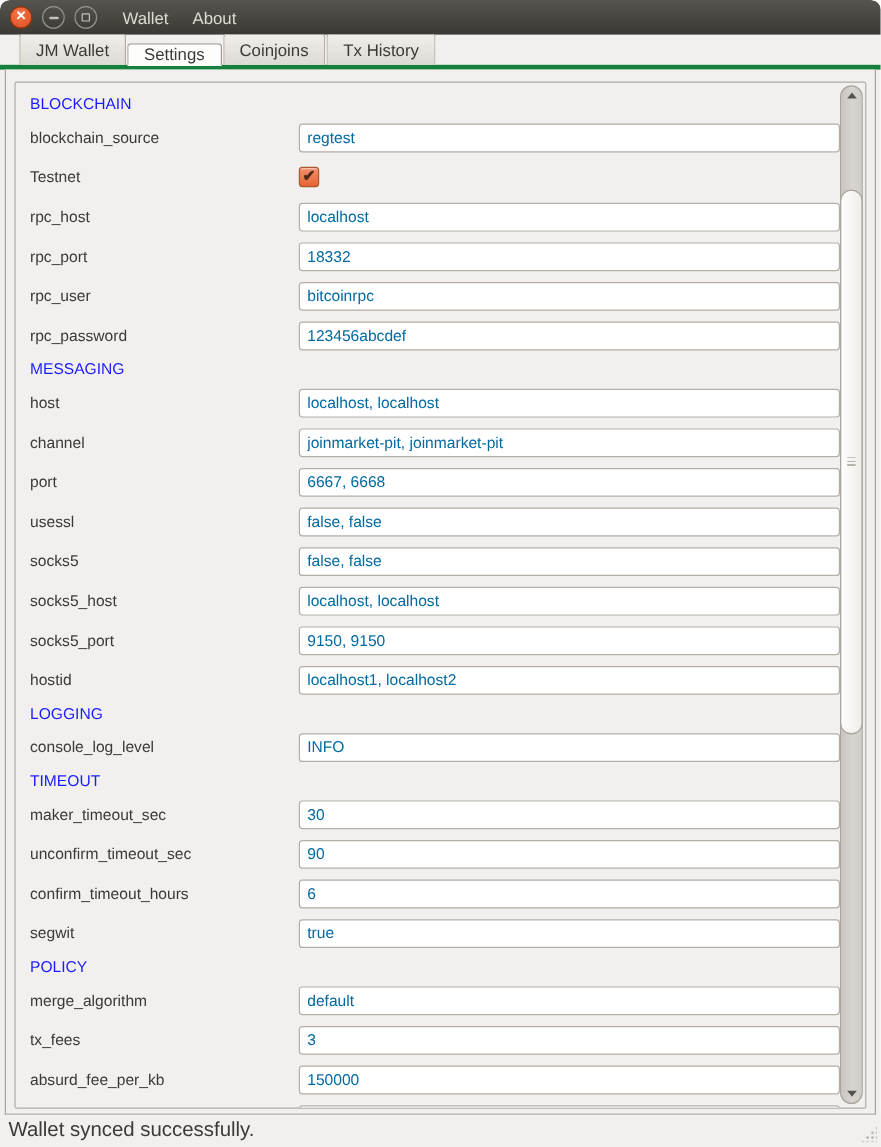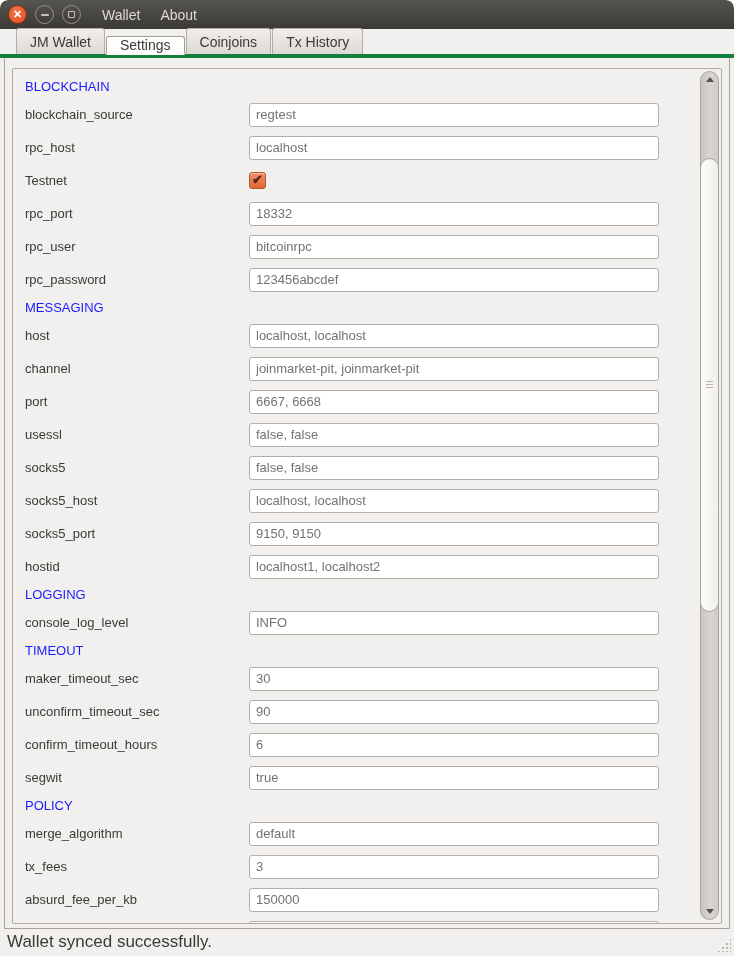--- a/index.html
+++ b/index.html
@@ -46,22 +46,22 @@
   .scrollwrap{
     position:relative;height:856px;border:1px solid #b0aaa3;border-radius:2px;
     background:#f2f0ee;overflow:hidden;
   }
   .form{padding-top:6px;}
   .row{height:33px;display:flex;align-items:center;padding-left:12px;}
   .row.section{height:23px;}
   .row.section span{font-size:13px;color:#1b1bff;}
   .row label{width:224px;font-size:13px;color:#3b3a36;}
   .row input{
-    width:410px;height:24px;border:1px solid #b4aea7;border-radius:3px;
-    background:#ffffff;font-size:13px;color:#737373;padding:0 6px;outline:none;
+    width:451px;height:24px;border:1px solid #b4aea7;border-radius:3px;
+    background:#ffffff;font-size:13px;color:#0369a1;padding:0 6px;outline:none;
   }
   .checkbox{
     width:17px;height:17px;border-radius:3px;border:1px solid #ad572d;
     background:linear-gradient(#f29069,#e6temp);
     background:linear-gradient(#f29069,#e66433);
     box-shadow:inset 0 1px 0 rgba(255,255,255,.45);
     display:flex;align-items:center;justify-content:center;cursor:default;
   }
   .checkbox .check{color:#4f2718;font-size:13px;font-weight:bold;margin-top:-2px;}
   
@@ -126,30 +126,30 @@
     <div class="scrollwrap">
       <div class="form" id="form">
           <div class="row section">
             <span>BLOCKCHAIN</span>
           </div>
           <div class="row field">
             <label>blockchain_source</label>
             <input type="text" value="regtest" style="">
           </div>
           <div class="row field">
-            <label>rpc_host</label>
-            <input type="text" value="localhost" style="">
-          </div>
-          <div class="row field">
             <label>Testnet</label>
             <span class="checkbox">
               <span class="check">✔</span>
             </span>
           </div>
           <div class="row field">
+            <label>rpc_host</label>
+            <input type="text" value="localhost" style="">
+          </div>
+          <div class="row field">
             <label>rpc_port</label>
             <input type="text" value="18332" style="">
           </div>
           <div class="row field">
             <label>rpc_user</label>
             <input type="text" value="bitcoinrpc" style="">
           </div>
           <div class="row field">
             <label>rpc_password</label>
             <input type="text" value="123456abcdef" style="">

